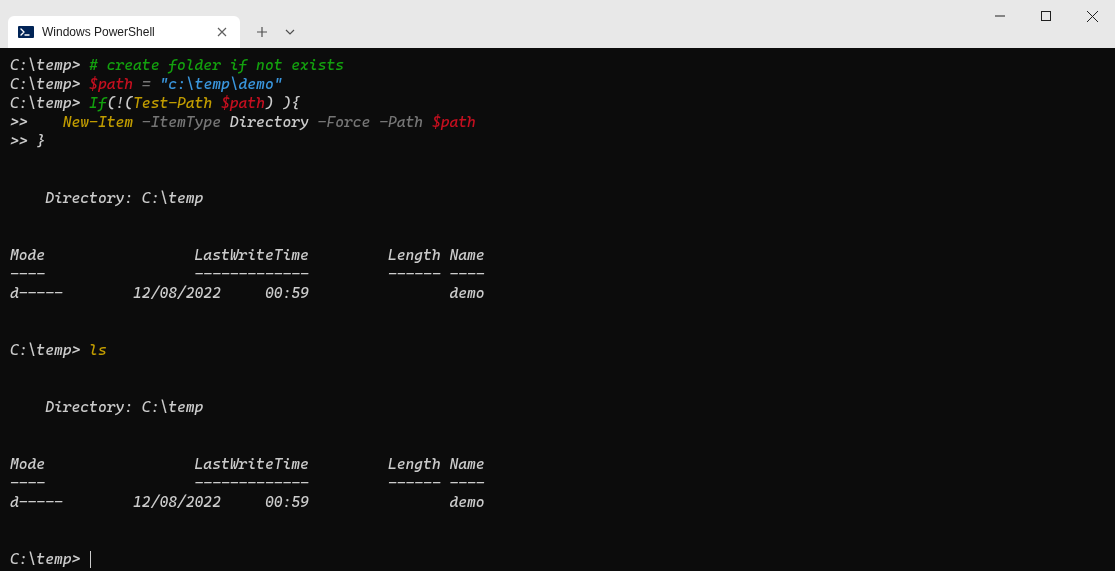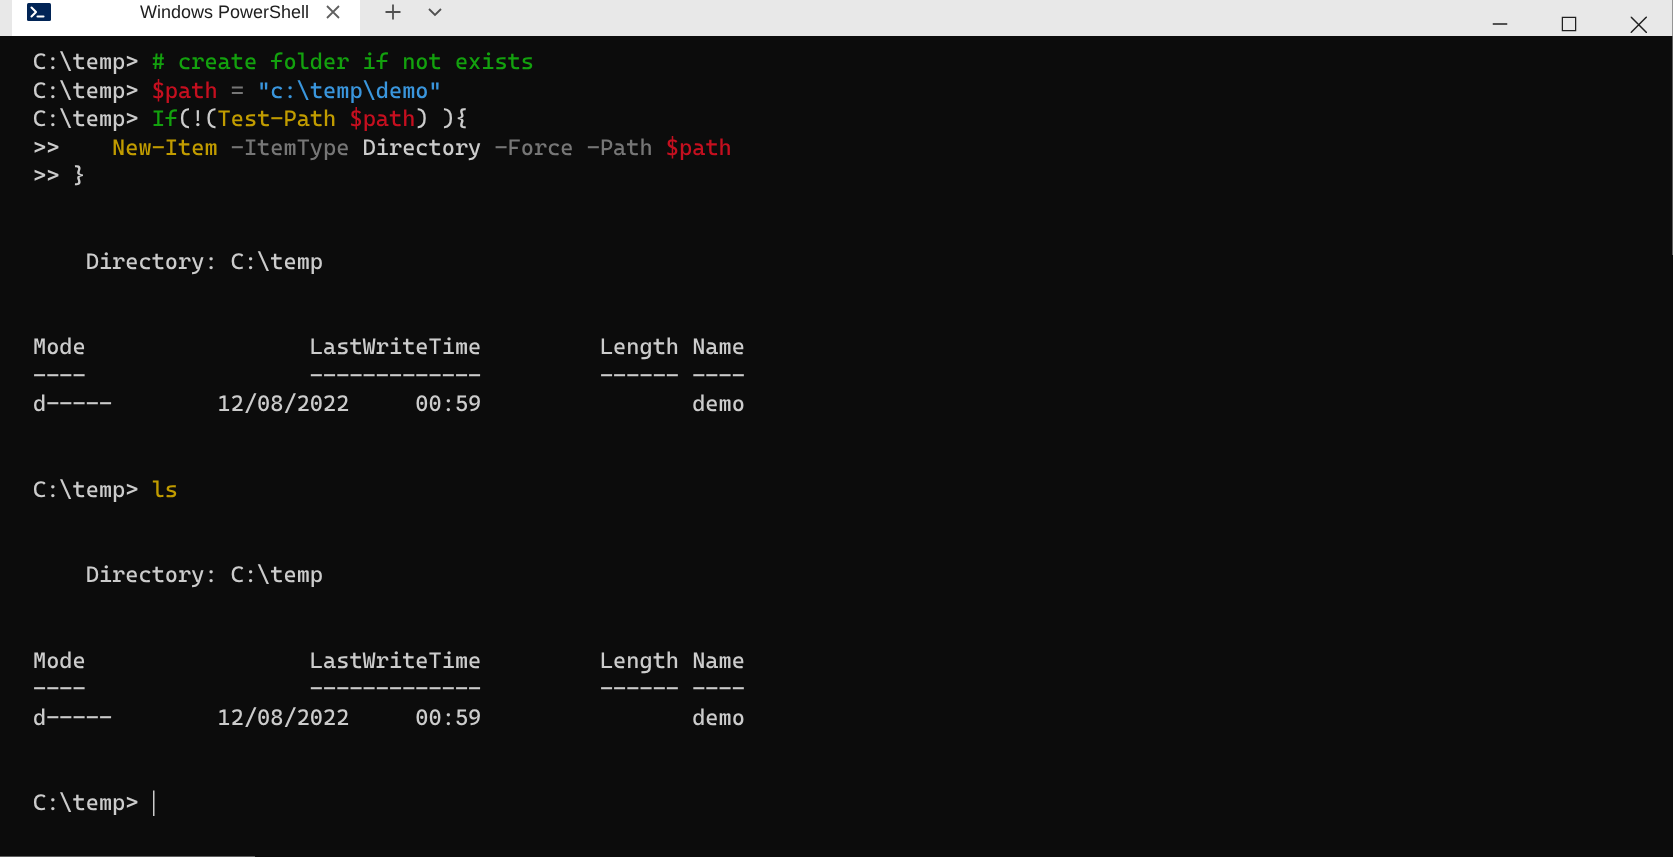--- a/index.html
+++ b/index.html
@@ -10,26 +10,25 @@
     body {
       width: 1115px;
       height: 571px;
       background: #e8e8e8;
       font-family: "Segoe UI", Arial, sans-serif;
       overflow: hidden;
       display: flex;
       flex-direction: column;
     }
     .titlebar {
-      height: 24px;
+      height: 48px;
       background: #e8e8e8;
       display: flex;
       align-items: flex-end;
       position: relative;
-      text-align: right;
     }
     .tab {
       display: flex;
       align-items: center;
       background: #ffffff;
       height: 32px;
       margin-left: 8px;
       padding: 0 10px 0 10px;
       border-radius: 6px 6px 0 0;
       gap: 8px;
@@ -91,27 +90,28 @@
       width: 46px;
       height: 32px;
       display: flex;
       align-items: center;
       justify-content: center;
       color: #202020;
     }
     .terminal {
       flex: 1;
       background: #0c0c0c;
-      padding: 8px 22px;
+      padding: 8px 10px;
       font-family: "Cascadia Mono", "Consolas", monospace;
       font-size: 15px;
       line-height: 19px;
       color: #cccccc;
       white-space: pre;
       overflow: hidden;
+      font-style: italic;
     }
     .c-white { color: #cccccc; }
     .c-green { color: #13a10e; }
     .c-cyan  { color: #3a96dd; }
     .c-gray  { color: #767676; }
     .c-yellow{ color: #c19c00; }
     .c-red   { color: #c50f1f; }
     .c-comment { color: #13a10e; }
     .cursor {
       display: inline-block;

